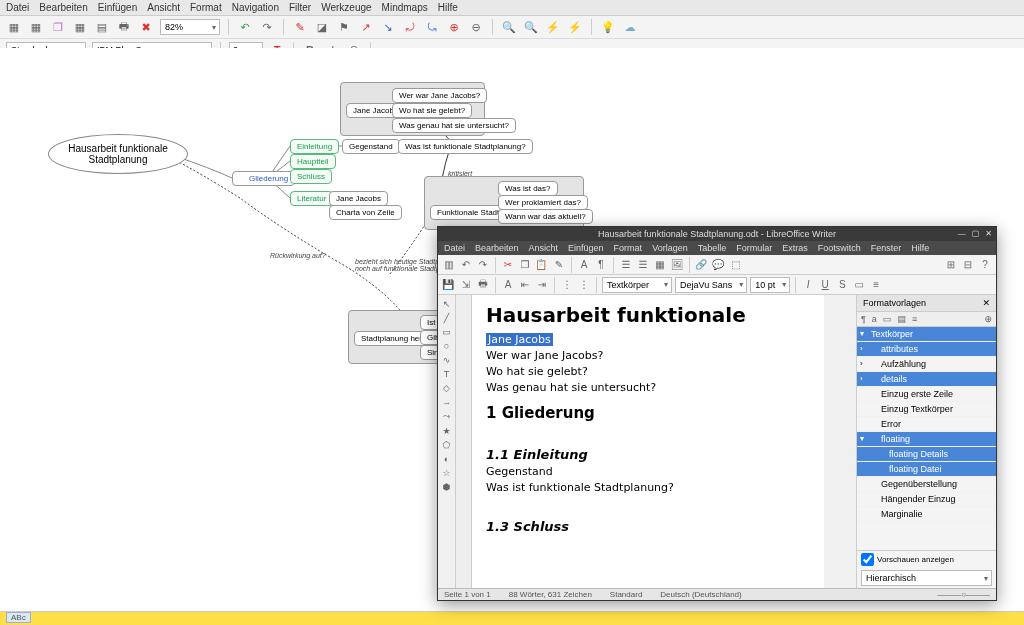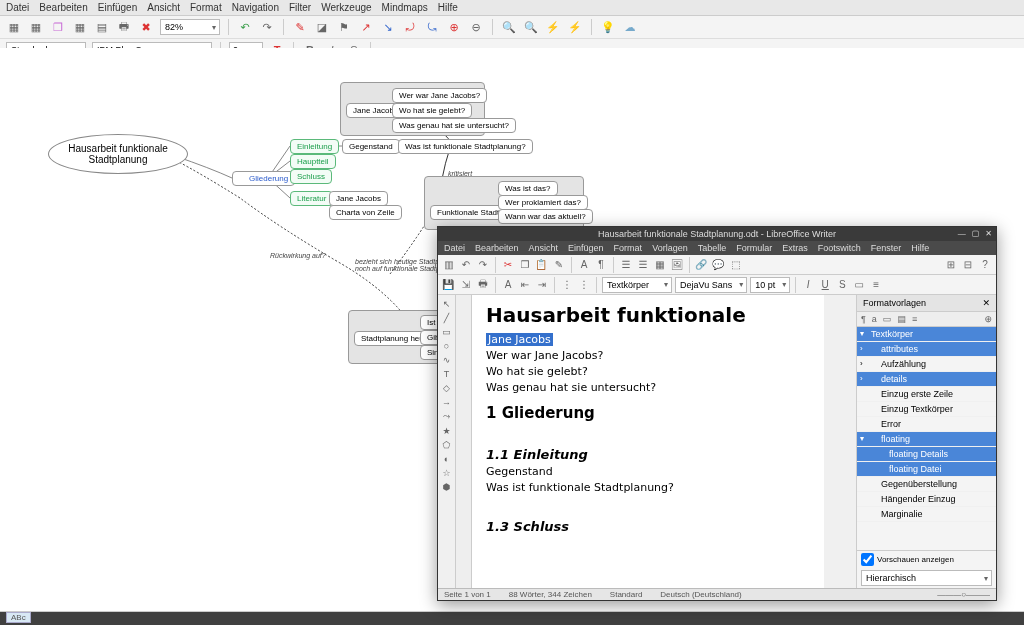--- a/index.html
+++ b/index.html
@@ -12,21 +12,21 @@
 .combo { border:1px solid #bbb; background:#fff; font-size:9px; padding:1px 14px 1px 4px; position:relative; min-width:60px; height:16px; display:inline-flex; align-items:center; }
 .combo::after { content:"▾"; position:absolute; right:3px; font-size:8px; color:#666; }
 .spin { border:1px solid #bbb; background:#fff; width:34px; height:16px; font-size:9px; padding:0 3px; display:inline-flex; align-items:center; }
 .canvas { position:absolute; top:48px; left:0; right:0; bottom:14px; background:#fff; }
 .root-node { position:absolute; border:1px solid #888; border-radius:50%; padding:8px 14px; text-align:center; font-size:10px; background:#fff; }
 .node { position:absolute; border:1px solid #999; border-radius:4px; padding:2px 6px; font-size:8px; background:#fff; white-space:nowrap; }
 .node.green { color:#1a9e4a; border-color:#5bb97a; background:#f3fcf6; }
 .node.blue { color:#2a5acb;padding-left:16px; }
 .cluster { position:absolute; border:1px solid #999; background:#e4e4e4; border-radius:4px; }
 .edge-label { position:absolute; font-size:7px; color:#444; font-style:italic; }
-.statusbar-fp { position:absolute; bottom:0; left:0; right:0; height:14px; background:#404040; border-top:1px solid #ccc; font-size:8px; color:#555; padding:1px 6px; }
+.statusbar-fp { position:absolute; bottom:0; left:0; right:0; height:14px; background:#fde047; border-top:1px solid #ccc; font-size:8px; color:#555; padding:1px 6px; }
 
 .lo-window { position:absolute; top:226px; left:437px; width:560px; height:375px; background:#f0f0f0; border:1px solid #333; box-shadow:0 4px 16px rgba(0,0,0,0.4); display:flex; flex-direction:column; }
 .lo-title { background:#3a3a3a; color:#ddd; font-size:9px; text-align:center; padding:2px 4px; position:relative; }
 .lo-title .ctrl { position:absolute; right:4px; top:2px; display:flex; gap:6px; color:#ddd; font-size:8px; }
 .lo-menubar { background:#4a4a4a; color:#ddd; font-size:9px; padding:2px 6px; display:flex; gap:10px; }
 .lo-tb { background:#f4f4f4; border-bottom:1px solid #ccc; padding:2px 4px; display:flex; align-items:center; gap:3px; height:20px; }
 .lo-tb .tb-btn { width:14px; height:14px; font-size:10px; }
 .lo-body { flex:1; display:flex; min-height:0; }
 .ruler-v { width:16px; background:#eee; border-right:1px solid #ccc; }
 .sidetb { width:18px; background:#f0f0f0; border-right:1px solid #ccc; display:flex; flex-direction:column; align-items:center; gap:4px; padding-top:4px; }
@@ -318,19 +318,19 @@
           <label>
             <input type="checkbox" checked="" style="">
             <span>Vorschauen anzeigen</span>
           </label>
         </div>
       <div class="sp-combo"><span class="combo" style="width:100%">Hierarchisch</span></div>
     </div>
   </div>
   <div class="lo-status">
     <span>Seite 1 von 1</span>
-    <span>88 Wörter, 344 Zeichen</span>
+    <span>88 Wörter, 631 Zeichen</span>
     <span>Standard</span>
     <span>Deutsch (Deutschland)</span>
     <span style="flex:1"></span>
     <span>———○———</span>
   </div>
 </div>
 
 </body></html>

